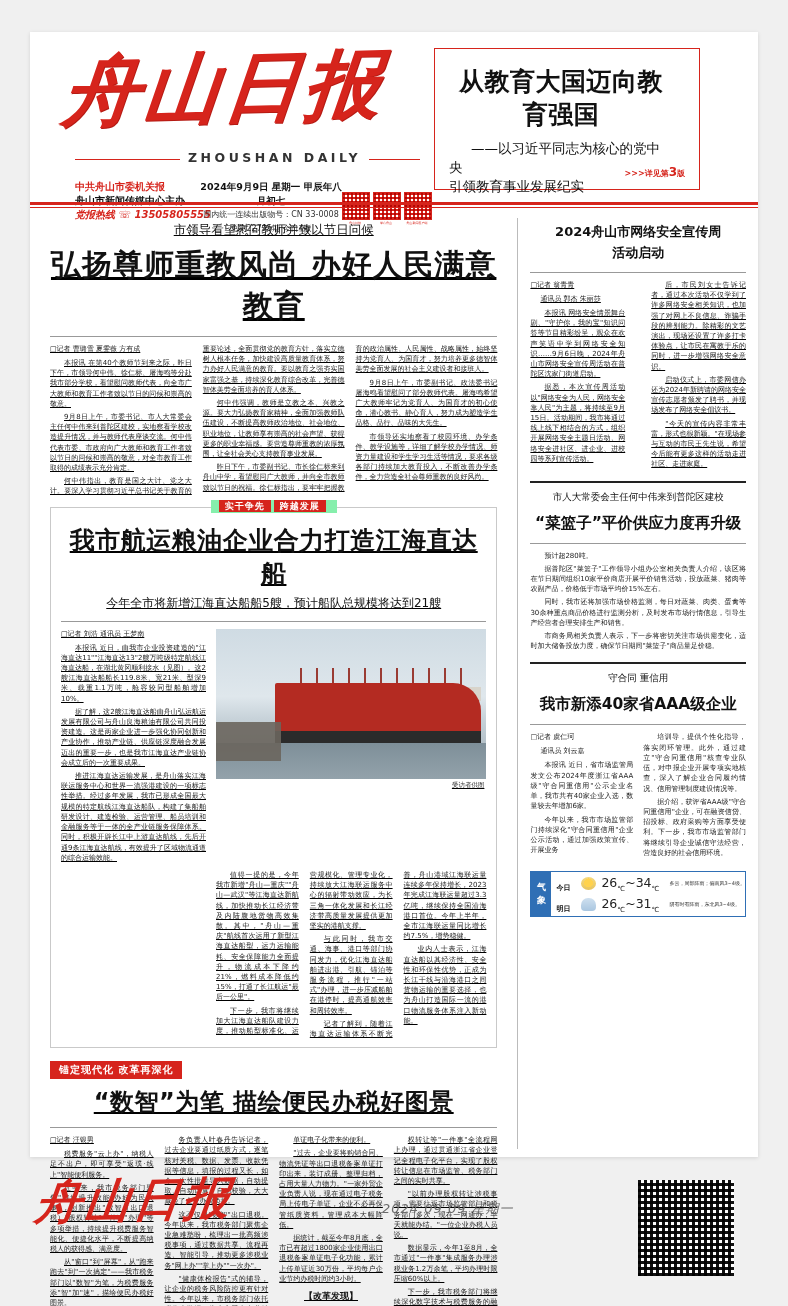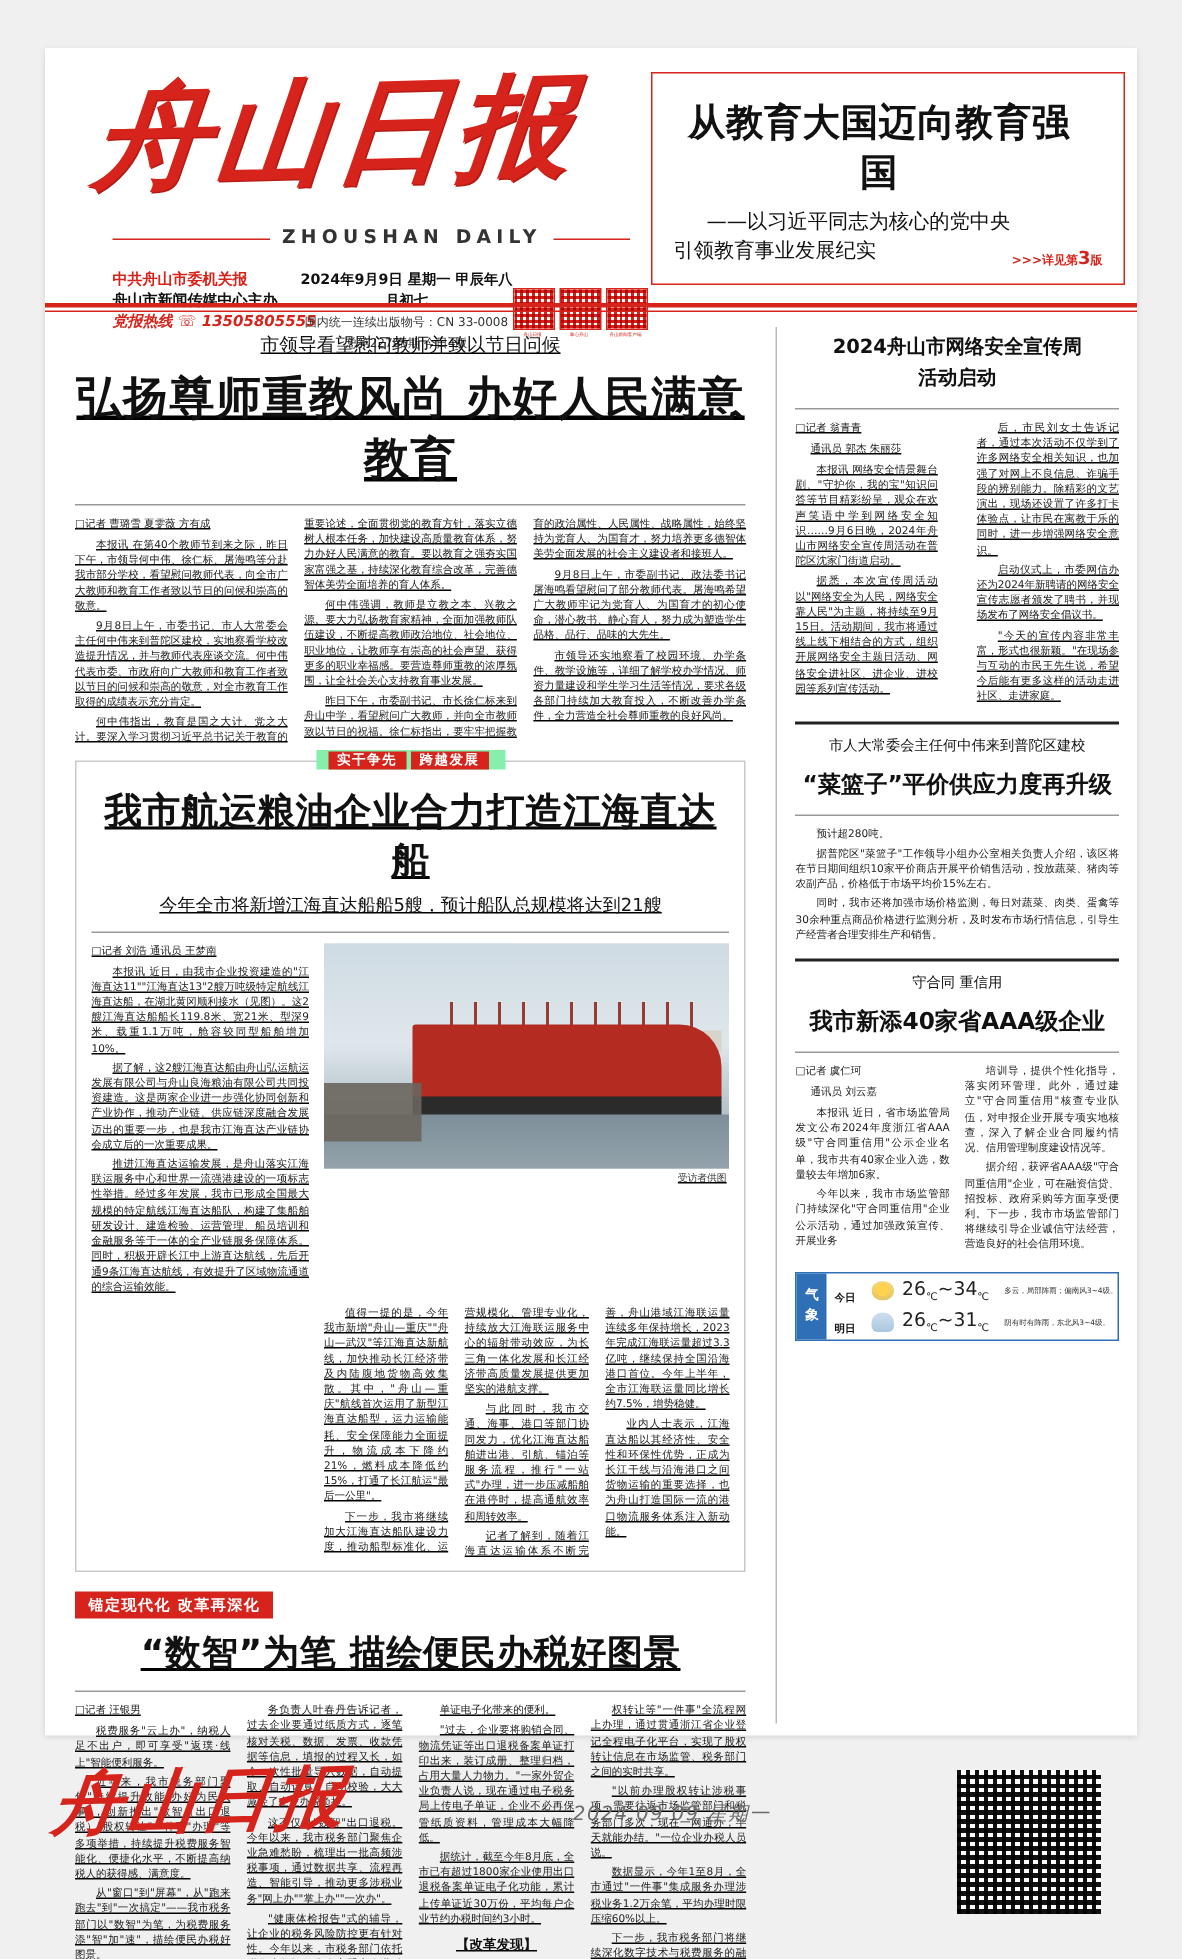--- a/index.html
+++ b/index.html
@@ -46,21 +46,21 @@
   .qr-row{position:absolute;left:312px;top:160px;display:flex;gap:5px;}
   .qr{width:26px;}
   .qr .code{width:26px;height:26px;background:
      repeating-linear-gradient(0deg,#d6241c 0 2px,#fff 2px 4px),
      repeating-linear-gradient(90deg,#d6241c 0 2px,transparent 2px 4px);
      background-blend-mode:multiply;border:1px solid #d6241c;}
   .qr .cap{font-size:3.4px;color:#d6241c;text-align:center;margin-top:1px;
            transform:scale(.9);white-space:nowrap;}
   
   .promo{
-    position:absolute;left:404px;top:16px;width:316px;height:142px;
+    position:absolute;left:404px;top:16px;width:266px;height:142px;
     border:1.3px solid #d6241c;box-sizing:border-box;padding:16px 26px 8px 14px;
   }
   .promo h1{margin:0;font-size:25px;font-weight:bold;color:#111;letter-spacing:.5px;
             font-family:"DejaVu Sans","Liberation Sans",sans-serif;text-align:center;}
   .promo .sub{margin-top:8px;font-size:13.5px;line-height:19px;color:#111;}
   .promo .sub .ln1{display:block;text-indent:22px;}
   .promo .ref{position:absolute;right:14px;bottom:10px;font-size:8px;color:#d6241c;font-weight:bold;}
   .promo .ref b{font-size:12px;}
   .mast-rule{position:absolute;left:0;top:170px;width:728px;height:3px;background:#d6241c;}
   .mast-rule2{position:absolute;left:0;top:175px;width:728px;height:1px;background:#d6241c;}
@@ -321,20 +321,21 @@
 
       <div>
         <div class="kicker">市人大常委会主任何中伟来到普陀区建校</div>
         <h3>“菜篮子”平价供应力度再升级</h3>
         <div class="hr-thin"></div>
         <div style="display:flex;gap:10px;">
           <div style="flex:1;">
             <p class="t">预计超280吨。</p>
             <p class="t">据普陀区"菜篮子"工作领导小组办公室相关负责人介绍，该区将在节日期间组织10家平价商店开展平价销售活动，投放蔬菜、猪肉等农副产品，价格低于市场平均价15%左右。</p>
             <p class="t">同时，我市还将加强市场价格监测，每日对蔬菜、肉类、蛋禽等30余种重点商品价格进行监测分析，及时发布市场行情信息，引导生产经营者合理安排生产和销售。</p>
+            <p class="t">市商务局相关负责人表示，下一步将密切关注市场供需变化，适时加大储备投放力度，确保节日期间"菜篮子"商品量足价稳。</p>
           </div>
         </div>
       </div>
 
       <div class="rc-rule"></div>
 
       <div>
         <div class="kicker">守合同  重信用</div>
         <h3>我市新添40家省AAA级企业</h3>
         <div class="hr-thin"></div>

